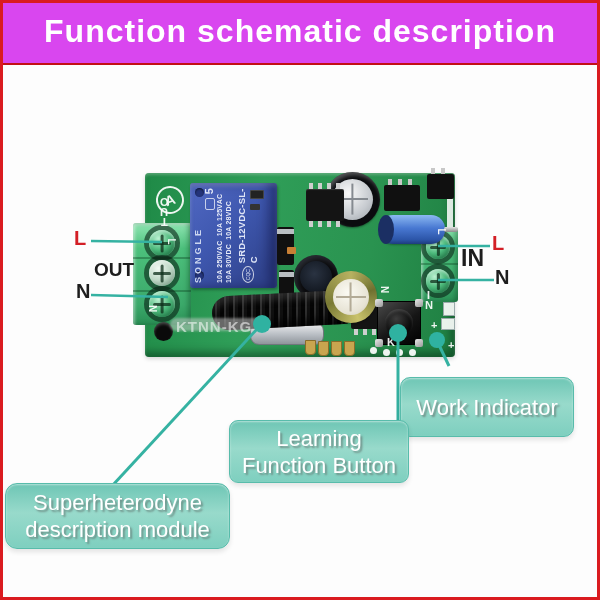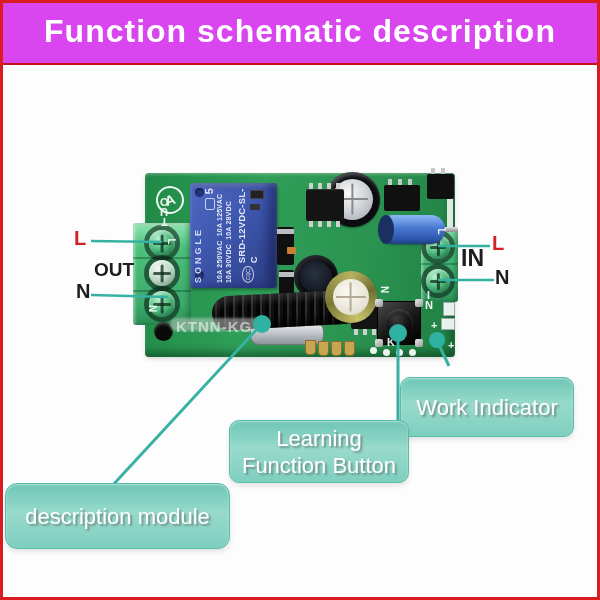--- a/index.html
+++ b/index.html
@@ -253,22 +253,23 @@
     <line x1="398" y1="340" x2="398" y2="422" stroke="#35b2a2" stroke-width="3"></line>
     <line x1="439" y1="345" x2="449" y2="366" stroke="#35b2a2" stroke-width="3"></line>
     <circle cx="262" cy="324" r="9" fill="#2fb2a1"></circle>
     <circle cx="398" cy="333" r="9" fill="#2fb2a1"></circle>
     <circle cx="437" cy="340" r="8" fill="#2fb2a1"></circle>
   </svg>
 
   <div class="callout" style="left:400px;top:361px;width:172px;height:58px;margin-top:16px;">
     <div>Work Indicator</div>
   </div>
-  <div class="callout" style="left:229px;top:420px;width:178px;height:61px;">
+  <div class="callout" style="left:229px;top:420px;width:178px;height:61px;border-radius:9px;">
     <div>Learning</div>
     <div>Function Button</div>
   </div>
   <div class="callout" style="left:5px;top:483px;width:223px;height:64px;border-radius:12px;">
+    <div>Superheterodyne</div>
     <div>description module</div>
   </div>
 
   <div class="frame"></div>
 </div>
 
 </body></html>

